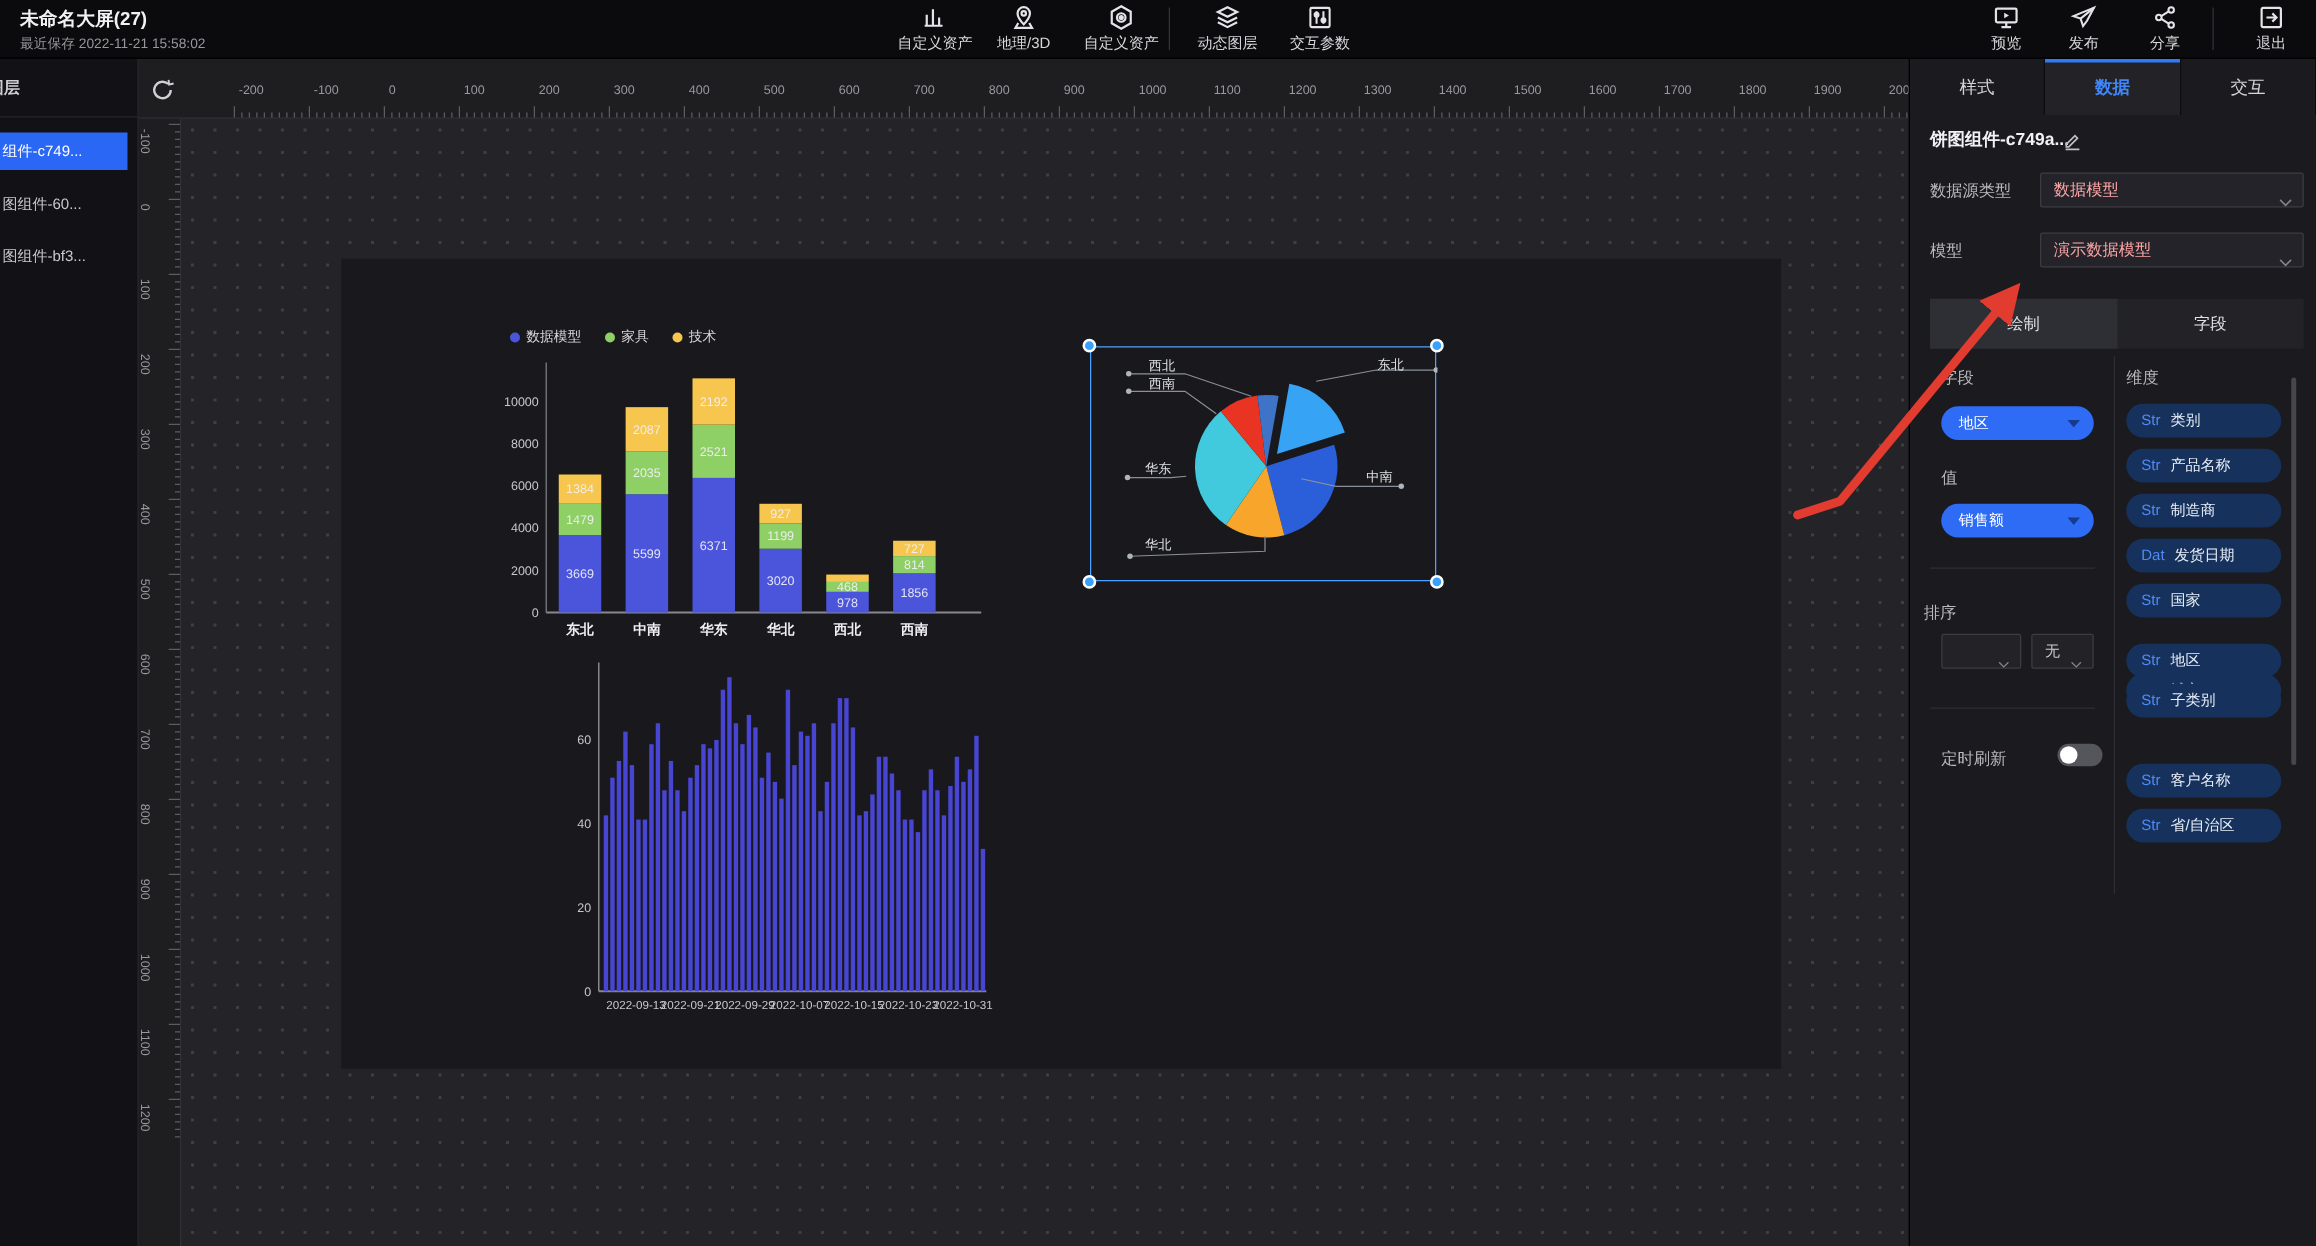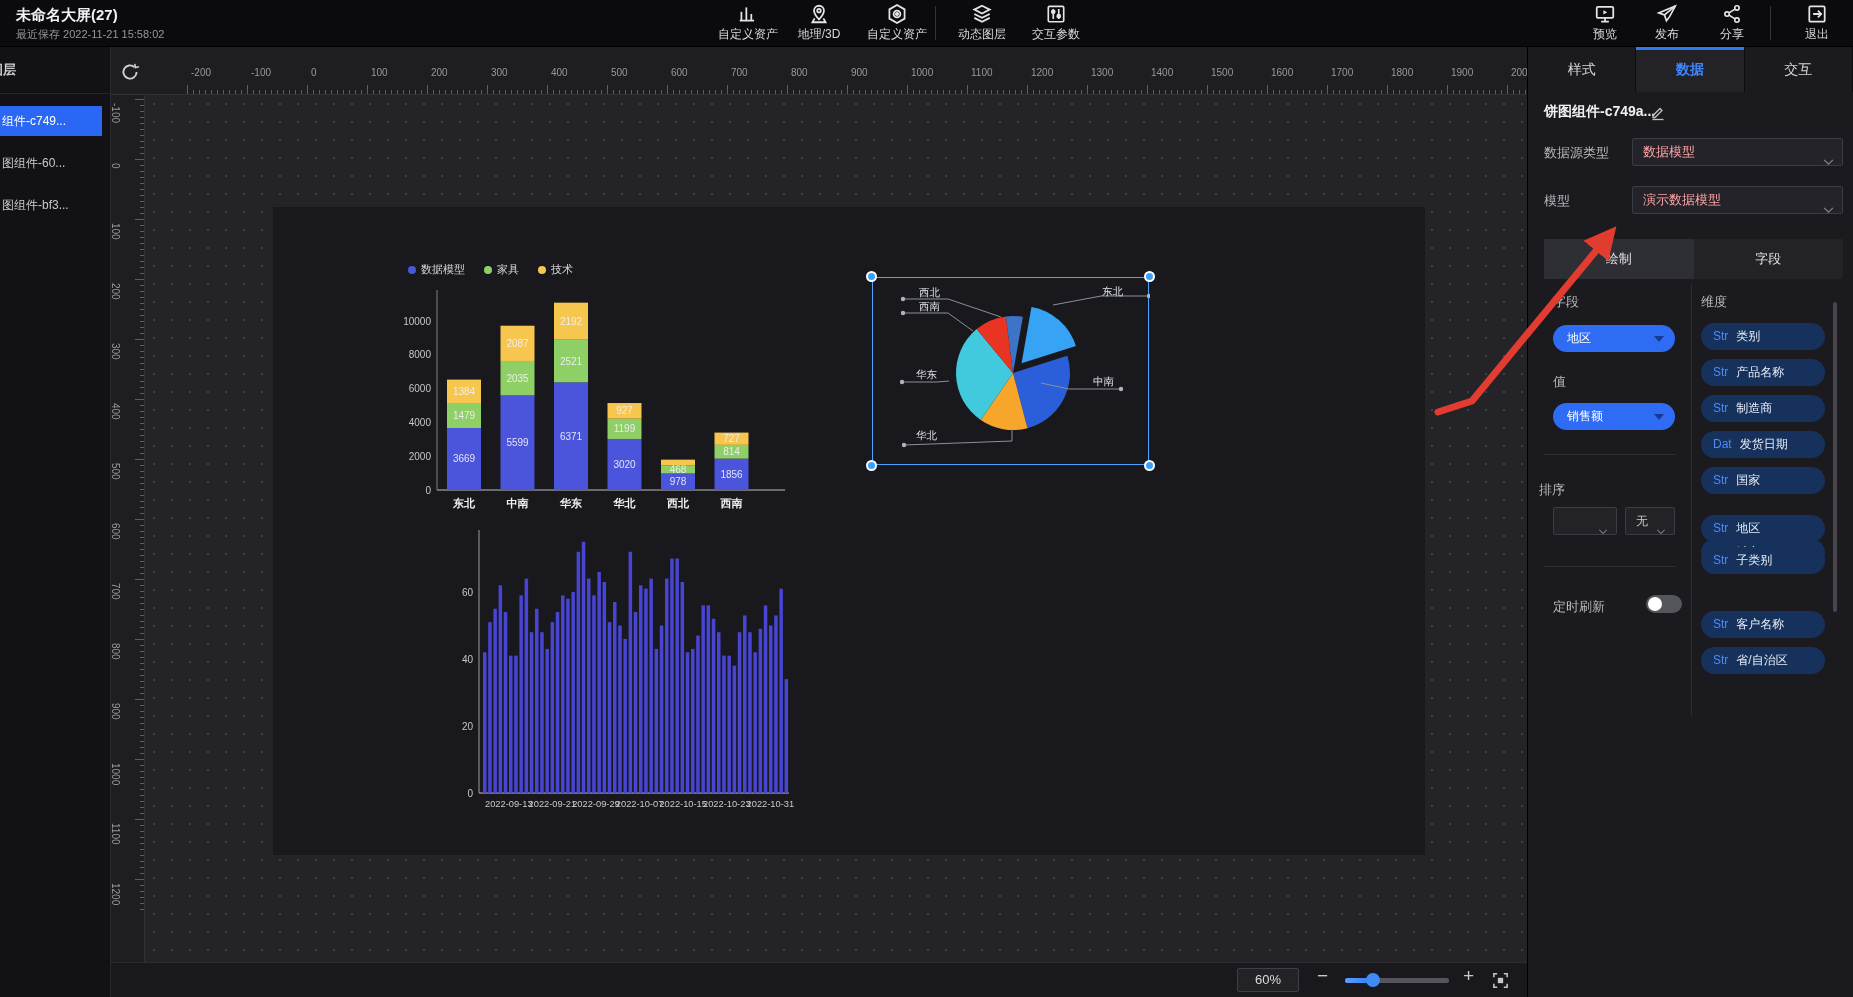--- a/index.html
+++ b/index.html
@@ -762,35 +762,20 @@
           <text x="48" y="282" font-size="9.3" fill="#c9c9ce">2022-09-13</text>
           <text x="91.6" y="282" font-size="9.3" fill="#c9c9ce">2022-09-21</text>
           <text x="135.2" y="282" font-size="9.3" fill="#c9c9ce">2022-09-29</text>
           <text x="178.8" y="282" font-size="9.3" fill="#c9c9ce">2022-10-07</text>
           <text x="222.4" y="282" font-size="9.3" fill="#c9c9ce">2022-10-15</text>
           <text x="266" y="282" font-size="9.3" fill="#c9c9ce">2022-10-23</text>
           <text x="309.6" y="282" font-size="9.3" fill="#c9c9ce">2022-10-31</text>
         </svg>
     </div>
 
-    <div id="zoombar">
-      <div id="zoom-input">60%</div>
-      <div class="zb-btn" style="left:1206px">−</div>
-      <div id="slider-track">
-        <div id="slider-fill"></div>
-        <div id="slider-knob"></div>
-      </div>
-      <div class="zb-btn" style="left:1352px">+</div>
-      <div id="fit-btn">
-        <svg width="19" height="19" viewBox="0 0 20 20" fill="none" stroke="#c8c8cc" stroke-width="1.6">
-            <path d="M3 6.5V3h3.5M13.5 3H17v3.5M17 13.5V17h-3.5M6.5 17H3v-3.5"></path>
-            <rect x="7.2" y="7.2" width="5.6" height="5.6" fill="#c8c8cc" stroke="none"></rect>
-          </svg>
-      </div>
-    </div>
   </div>
 
   <div id="inspector">
     <div id="insp-tabs">
       <div class="itab">样式</div>
       <div class="itab active">数据</div>
       <div class="itab">交互</div>
     </div>
 
     <div class="comp-title">饼图组件-c749a...</div>

